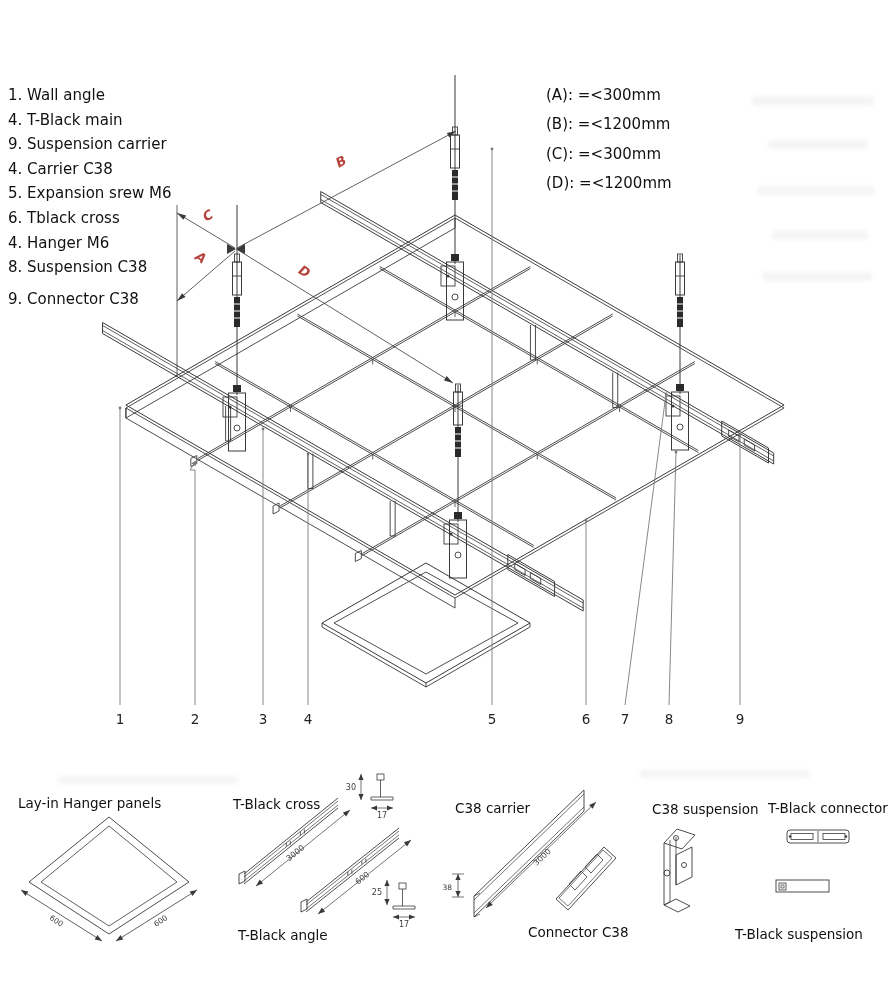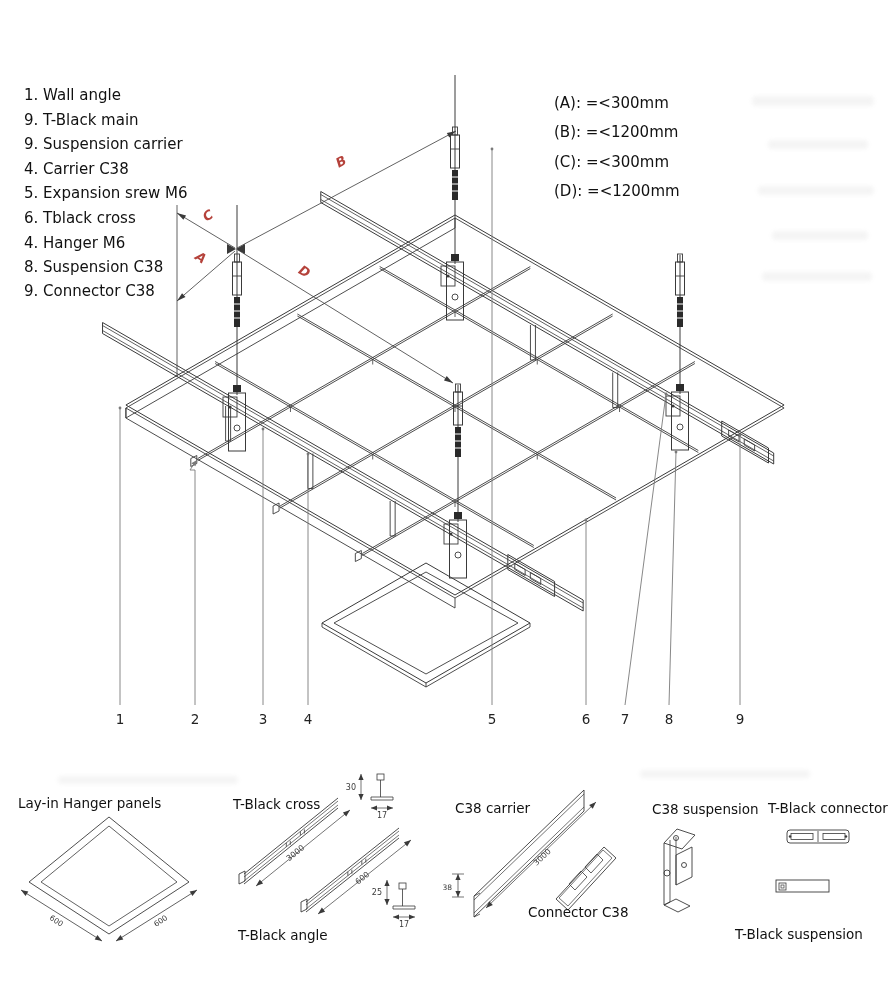--- a/index.html
+++ b/index.html
@@ -1,22 +1,22 @@
 <!DOCTYPE html>
 <html><head>
 <meta charset="utf-8">
 <style>
   html,body{margin:0;padding:0;background:#fff;}
   .stage{position:relative;width:893px;height:982px;background:#ffffff;overflow:hidden;
          font-family:"DejaVu Sans","Liberation Sans",sans-serif;color:#1c1c1c;}
   svg{position:absolute;left:0;}
   .legend{position:absolute;left:8px;top:0;z-index:3;}
-  .legend-item{position:absolute;left:0;white-space:nowrap;font-size:15px;color:#111;margin-left:16px;}
+  .legend-item{position:absolute;left:0;white-space:nowrap;font-size:15px;color:#111;}
   .notes{position:absolute;left:546px;top:0;z-index:3;}
-  .note-item{position:absolute;left:8px;white-space:nowrap;font-size:15px;color:#111;margin-top:8px;}
+  .note-item{position:absolute;left:0;white-space:nowrap;font-size:15px;color:#111;}
   .callout{position:absolute;top:711px;width:16px;text-align:center;font-size:13.5px;color:#222;z-index:3;}
   .dim-letter{position:absolute;font-size:13px;font-style:italic;font-weight:bold;z-index:3;}
   .glabel{position:absolute;white-space:nowrap;font-size:13.5px;color:#111;z-index:3;}
   .smudge{position:absolute;background:#cfcfcf;opacity:.22;filter:blur(2px);border-radius:4px;z-index:1;}
   #main-svg{top:0;z-index:2;}
   #gallery-svg{top:760px;z-index:2;}
 </style>
 </head>
 <body>
 
@@ -337,28 +337,28 @@
       </g>
       <g>
         <rect x="776" y="120" width="53" height="12" rx="0" fill="none" stroke="#3a3a3a" stroke-width="0.9"></rect>
         <rect x="779" y="123" width="7" height="7" rx="0" fill="none" stroke="#3a3a3a" stroke-width="0.8"></rect>
         <rect x="781" y="125" width="3" height="3" rx="0" fill="none" stroke="#3a3a3a" stroke-width="0.7"></rect>
       </g>
     </svg>
 
   <div class="legend">
     <div class="legend-item" style="top:86px">1. Wall angle</div>
-    <div class="legend-item" style="top:110.6px">9. T-Black main</div>
+    <div class="legend-item" style="top:110.6px">4. T-Black main</div>
     <div class="legend-item" style="top:135.2px">9. Suspension carrier</div>
     <div class="legend-item" style="top:159.8px">4. Carrier C38</div>
     <div class="legend-item" style="top:184.4px">5. Expansion srew M6</div>
     <div class="legend-item" style="top:209px">6. Tblack cross</div>
     <div class="legend-item" style="top:233.6px">4. Hanger M6</div>
     <div class="legend-item" style="top:258.2px">8. Suspension C38</div>
-    <div class="legend-item" style="top:282px">9. Connector C38</div>
+    <div class="legend-item" style="top:290px">9. Connector C38</div>
   </div>
 
   <div class="notes">
     <div class="note-item" style="top:86px">(A): =&lt;300mm</div>
     <div class="note-item" style="top:115.4px">(B): =&lt;1200mm</div>
     <div class="note-item" style="top:144.8px">(C): =&lt;300mm</div>
     <div class="note-item" style="top:174.2px">(D): =&lt;1200mm</div>
   </div>
 
   <div class="dim-letter" style="left:196px;top:250px;color:#b5423b;transform:rotate(33deg)">A</div>
@@ -373,17 +373,17 @@
   <div class="callout" style="left:484px">5</div>
   <div class="callout" style="left:578px">6</div>
   <div class="callout" style="left:617px">7</div>
   <div class="callout" style="left:661px">8</div>
   <div class="callout" style="left:732px">9</div>
 
   <div class="glabel" style="left:18px;top:795px">Lay-in Hanger panels</div>
   <div class="glabel" style="left:233px;top:796px">T-Black cross</div>
   <div class="glabel" style="left:238px;top:927px">T-Black angle</div>
   <div class="glabel" style="left:455px;top:800px">C38 carrier</div>
-  <div class="glabel" style="left:528px;top:904px">Connector C38</div>
+  <div class="glabel" style="left:528px;top:924px">Connector C38</div>
   <div class="glabel" style="left:652px;top:801px">C38 suspension</div>
   <div class="glabel" style="left:768px;top:800px">T-Black connector</div>
   <div class="glabel" style="left:735px;top:926px">T-Black suspension</div>
 </div>
 
 </body></html>

